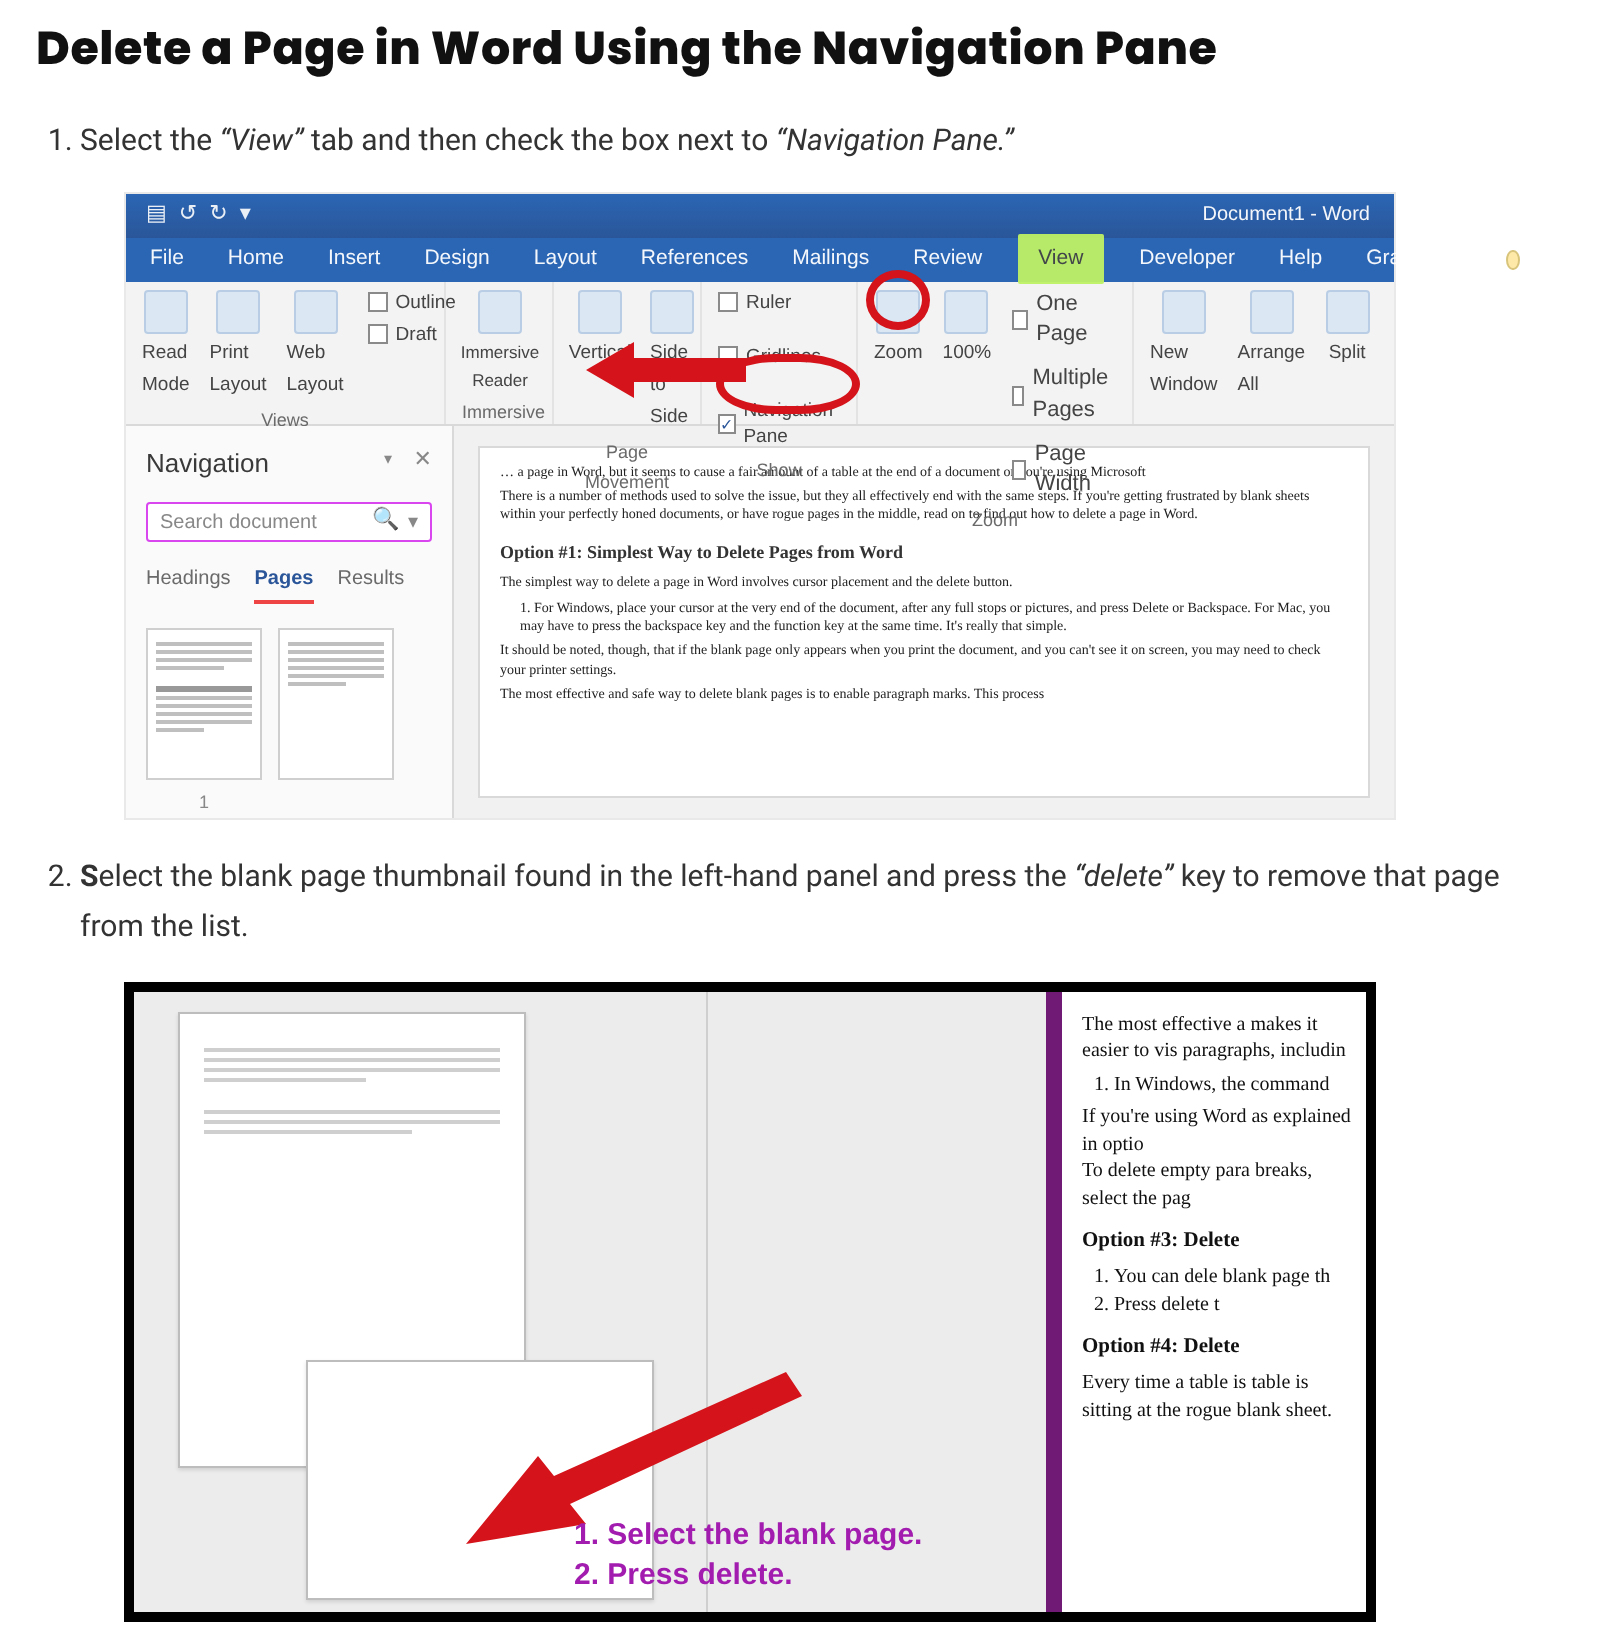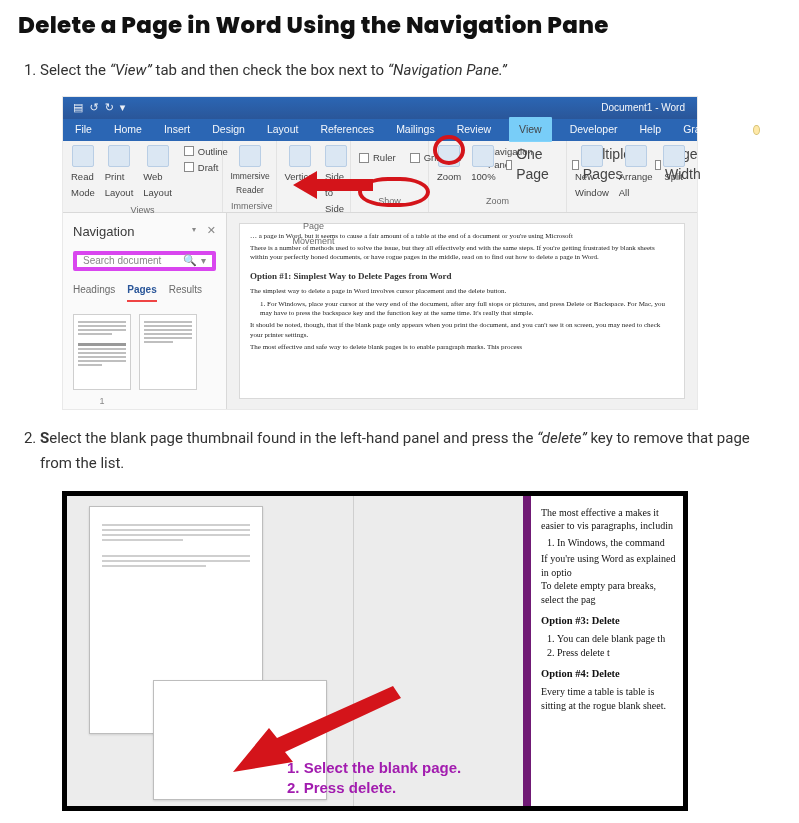--- a/index.html
+++ b/index.html
@@ -11,21 +11,21 @@
   .b{font-weight:700}
 
   
   .fig1{width:636px;margin:12px 0 16px 22px;border:1px solid #e9e9e9;position:relative;background:#fff;font-family:"Segoe UI",Arial,sans-serif}
   .titlebar{background:#2a5699;background:linear-gradient(#2b66b4,#2a5699);height:22px;display:flex;align-items:center;color:#fff;font-size:10px}
   .qat{display:flex;gap:6px;padding-left:10px;align-items:center}
   .qat span{font-size:11px;opacity:.9}
   .doc-title{margin-left:auto;margin-right:12px;font-size:10px;opacity:.95}
   .tabs{background:#2b66b4;height:22px;display:flex;padding-left:8px;color:#fff;font-size:10.5px;align-items:center;gap:14px}
   .tab{padding:3px 4px;opacity:.95}
-  .tab.active{background:#7dd3fc;color:#444;padding:4px 10px;border-radius:1px}
+  .tab.active{background:#bef264;color:#444;padding:4px 10px;border-radius:1px}
   .tell{margin-left:auto;display:flex;align-items:center;gap:4px;padding-right:8px}
   .bulb{width:10px;height:10px;border-radius:50%;background:#ffe9a8;border:1px solid #d8c47a}
 
   .ribbon{background:#f3f3f3;border-bottom:1px solid #d9d9d9;height:72px;display:flex;font-size:9.5px;color:#444}
   .rgroup{border-right:1px solid #e3e3e3;padding:4px 8px 2px;display:flex;flex-direction:column;justify-content:space-between;position:relative}
   .rlabel{text-align:center;font-size:9px;color:#6a6a6a;margin-top:auto;padding-top:2px}
   .row{display:flex;gap:10px}
   .bigbtn{display:flex;flex-direction:column;align-items:center;gap:2px;width:38px}
   .ico{width:22px;height:22px;background:#dbe7f3;border:1px solid #b9cee5;border-radius:2px}
   .chk{display:flex;align-items:center;gap:4px;line-height:1.4}
@@ -40,21 +40,21 @@
 
   .tooltip{position:absolute;left:296px;top:105px;width:124px;background:#fff;border:1px solid #cbcbcb;padding:5px 6px;font-size:8.5px;color:#444;line-height:1.25;box-shadow:1px 1px 2px rgba(0,0,0,.1)}
   .tooltip .tt-title{font-weight:700;margin-bottom:2px}
   .tooltip .tt-hint{margin-top:10px;color:#555}
 
   .body1{display:flex;height:196px}
   .navpane{width:164px;border-right:1px solid #d9d9d9;background:#fafafa;padding:8px 10px;font-size:11px;color:#555;position:relative}
   .nav-title{font-size:13px;color:#3a3a3a;margin-bottom:8px}
   .nav-close{position:absolute;top:8px;right:10px;font-size:11px;color:#888}
   .nav-caret{position:absolute;top:10px;right:30px;font-size:8px;color:#888}
-  .search{display:flex;align-items:center;border:4px solid #d946ef;border-radius:2px;height:20px;padding:0 6px;background:#fff;font-size:10px;color:#888}
+  .search{display:flex;align-items:flex-end;border:1px solid #d946ef;border-radius:2px;height:20px;padding:0 6px;background:#fff;font-size:10px;color:#888}
   .search .mag{margin-left:auto;font-size:11px;color:#2a5699}
   .nav-tabs{display:flex;gap:12px;font-size:10px;margin-top:10px;color:#6a6a6a}
   .nav-tabs .sel{color:#2a5699;font-weight:700;border-bottom:2px solid #ef4444;padding-bottom:2px}
   .thumbs{display:flex;gap:8px;margin-top:12px}
   .thumb{width:58px;height:76px;border:1px solid #cfcfcf;background:#fff;padding:4px}
   .thumb .line{height:2px;background:#bfbfbf;margin:2px 0}
   .pgnum{text-align:center;font-size:9px;color:#888;margin-top:4px}
 
   .docarea{flex:1;background:#f1f1f1;padding:10px 12px;font-size:8px;color:#333;overflow:hidden}
   .page{background:#fff;border:1px solid #d9d9d9;padding:8px 10px;height:176px;font-family:'Times New Roman',serif}
@@ -157,21 +157,21 @@
                 <span>Vertical</span>
               </div>
             <div class="bigbtn" style="width:30px">
                 <div class="ico"></div>
                 <span>Side to Side</span>
               </div>
           </div>
           <div class="rlabel">Page Movement</div>
         </div>
         <div class="rgroup" style="width:78px">
-          <div style="display:flex;flex-direction:row;gap:14px">
+          <div style="display:flex;flex-direction:column;gap:14px">
             <div class="chk">
                 <span class="box"></span>
                 <span>Ruler</span>
               </div>
             <div class="chk">
                 <span class="box"></span>
                 <span>Gridlines</span>
               </div>
             <div class="chk">
                 <span class="box">✓</span>
@@ -183,21 +183,21 @@
         <div class="rgroup" style="width:138px">
           <div class="row">
             <div class="bigbtn" style="width:30px">
                 <div class="ico"></div>
                 <span>Zoom</span>
               </div>
             <div class="bigbtn" style="width:30px">
                 <div class="ico"></div>
                 <span>100%</span>
               </div>
-            <div style="display:flex;flex-direction:row;gap:20px;font-size:14px">
+            <div style="display:flex;flex-direction:column;gap:7px;font-size:11px">
               <div class="chk">
                   <span class="box"></span>
                   <span>One Page</span>
                 </div>
               <div class="chk">
                   <span class="box"></span>
                   <span>Multiple Pages</span>
                 </div>
               <div class="chk">
                   <span class="box"></span>

